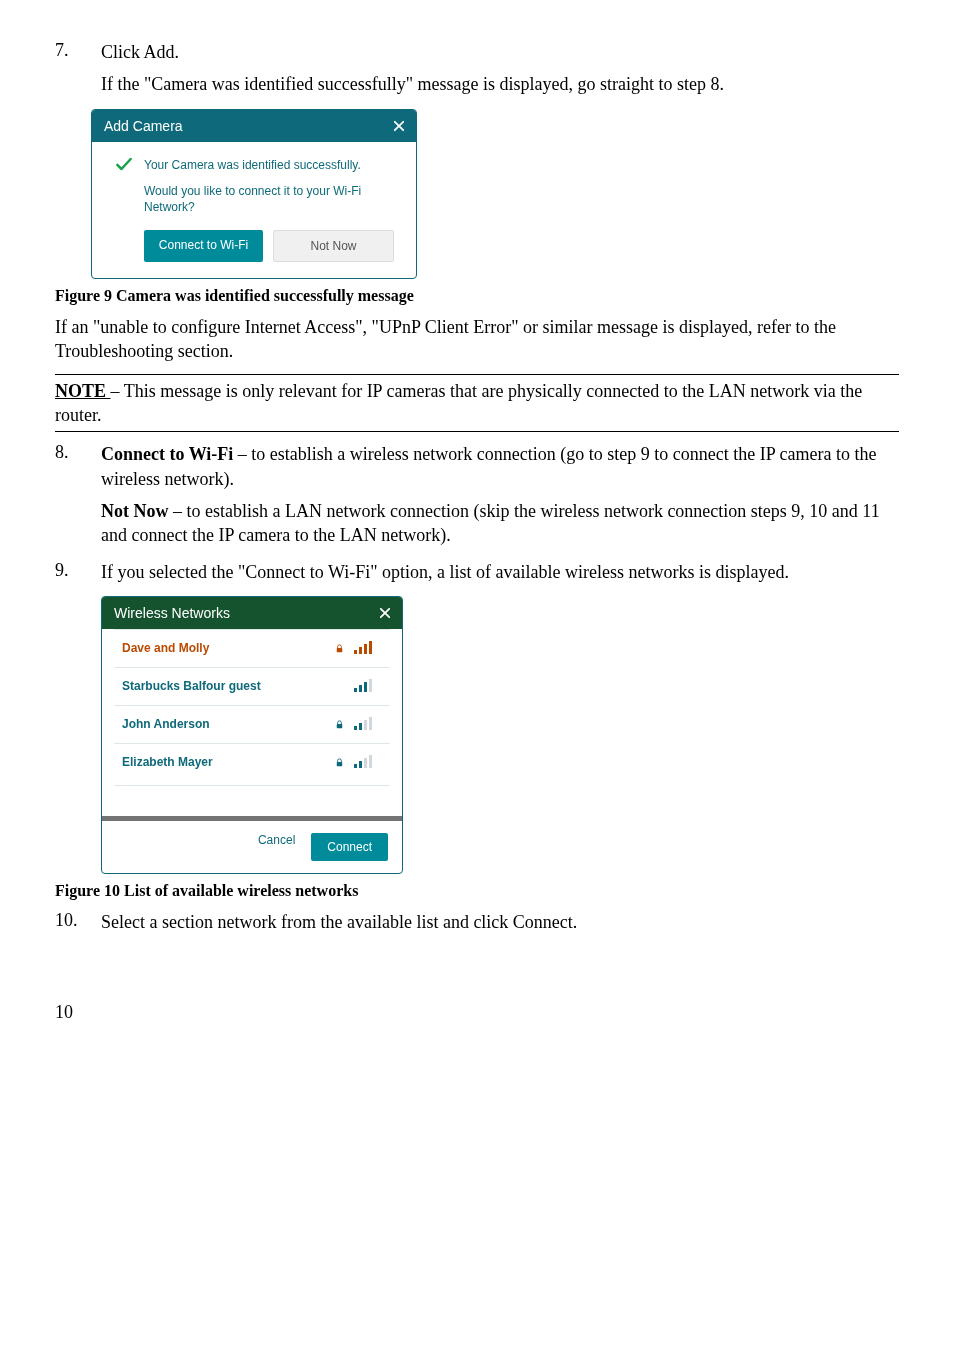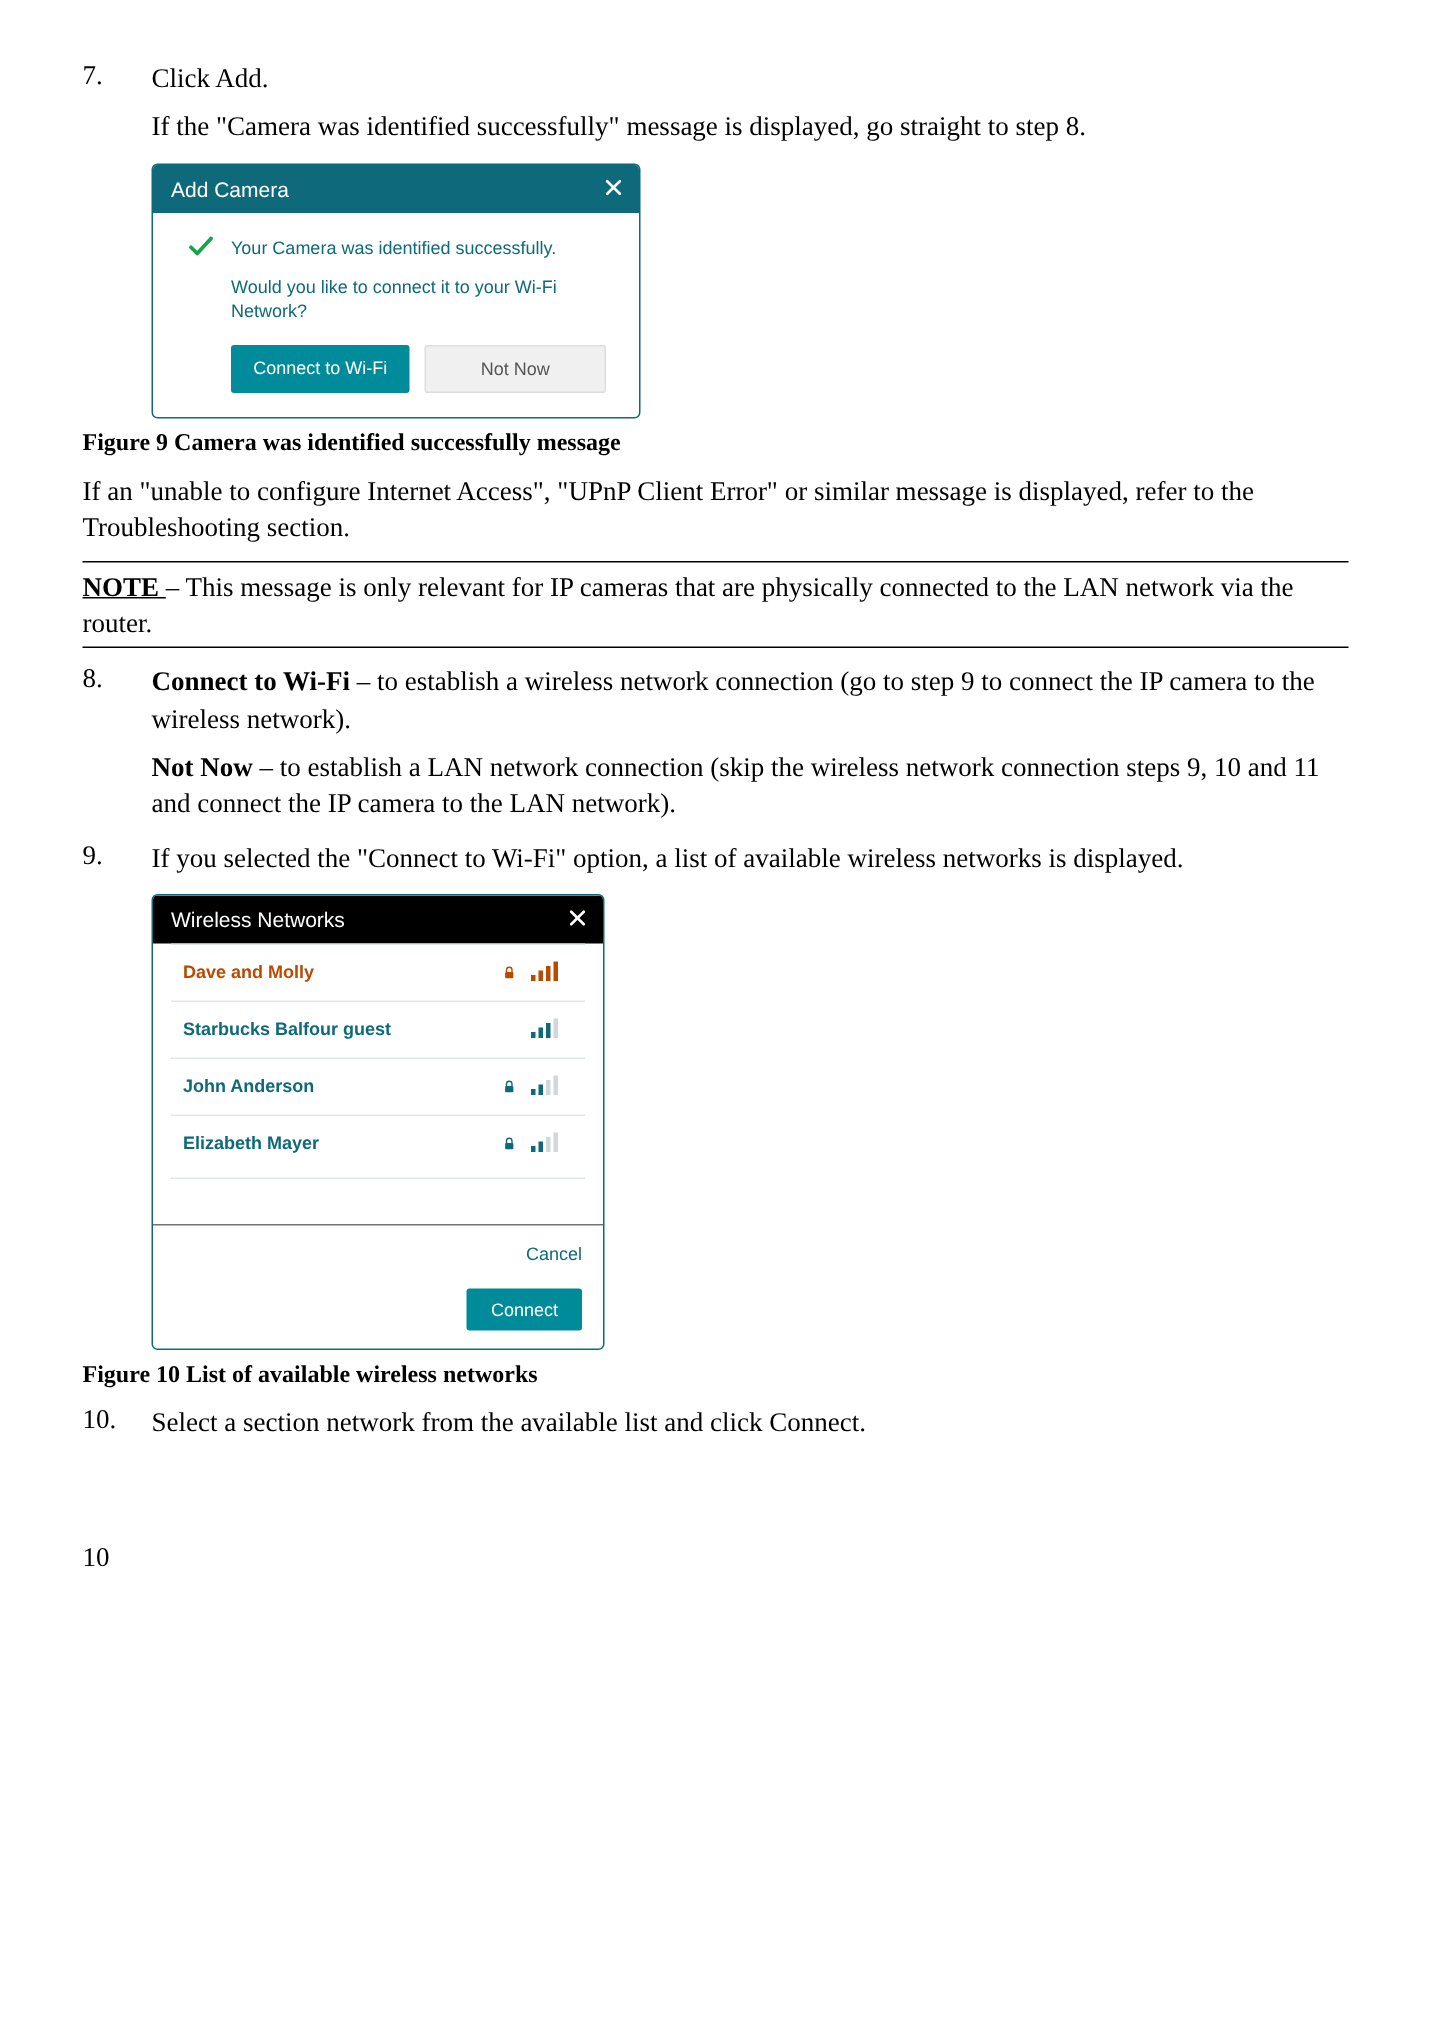--- a/index.html
+++ b/index.html
@@ -43,21 +43,21 @@
   .underline { text-decoration: underline; }
   .page-num { margin-top: 60px; font-size: 18px; }
 
   
   .dlg1 {
     width: 324px;
     border: 1.5px solid #0e6a7a;
     border-radius: 4px;
     font-family: Helvetica, Arial, sans-serif;
     overflow: hidden;
-    margin-left: 46px;
+    margin-left: 36px;
     margin-bottom: 6px;
   }
   .dlg1-head {
     background: #0e6a7a;
     color: #fff;
     display: flex;
     align-items: center;
     justify-content: space-between;
     padding: 6px 10px 6px 12px;
     font-size: 14px;
@@ -89,21 +89,21 @@
     border: 1.5px solid #0e6a7a;
     border-radius: 4px;
     font-family: Helvetica, Arial, sans-serif;
     overflow: hidden;
     margin-left: 46px;
     margin-bottom: 6px;
     color: #0e6a7a;
     font-size: 12px;
   }
   .dlg2-head {
-    background: #000000;
+    background: #14532d;
     color: #fff;
     display: flex;
     align-items: center;
     justify-content: space-between;
     padding: 6px 10px 6px 12px;
     font-size: 14px;
     font-weight: 400;
   }
   .dlg2-head .x { font-size: 20px; line-height: 1; cursor: pointer; }
   .dlg2-sub {
@@ -117,24 +117,23 @@
     display: flex; justify-content: space-between; align-items: center;
     border-top: 1px solid #e0e7e9;
     padding: 10px 6px 10px 8px;
   }
   .dlg2-item.selected { color: #b94a00; }
   .dlg2-item-right { display: flex; align-items: center; gap: 8px; width: 52px; }
   .lock svg { width: 11px; height: 13px; }
   .bars { display: inline-flex; align-items: flex-end; gap: 2px; height: 14px; }
   .bars span { width: 3px; background: currentColor; display: inline-block; }
   .dlg2-foot {
-    border-top: 1px solid #737373;
-    display: flex; justify-content: flex-end; align-items: flex-end; gap: 16px;
+    border-top: 5px solid #737373;
+    display: flex; justify-content: flex-end; align-items: flex-start; gap: 16px;
     padding: 12px 14px;
-    flex-direction: column;
   }
   .dlg2-cancel { color: #0e6a7a; font-size: 12px; }
   .dlg2-connect {
     background: #008b9a; color: #fff; font-size: 12px; padding: 7px 16px; border-radius: 2px;
   }
   .lock-slot { width: 14px; display:inline-flex; justify-content:center; }
 </style>
 </head>
 <body>
 

